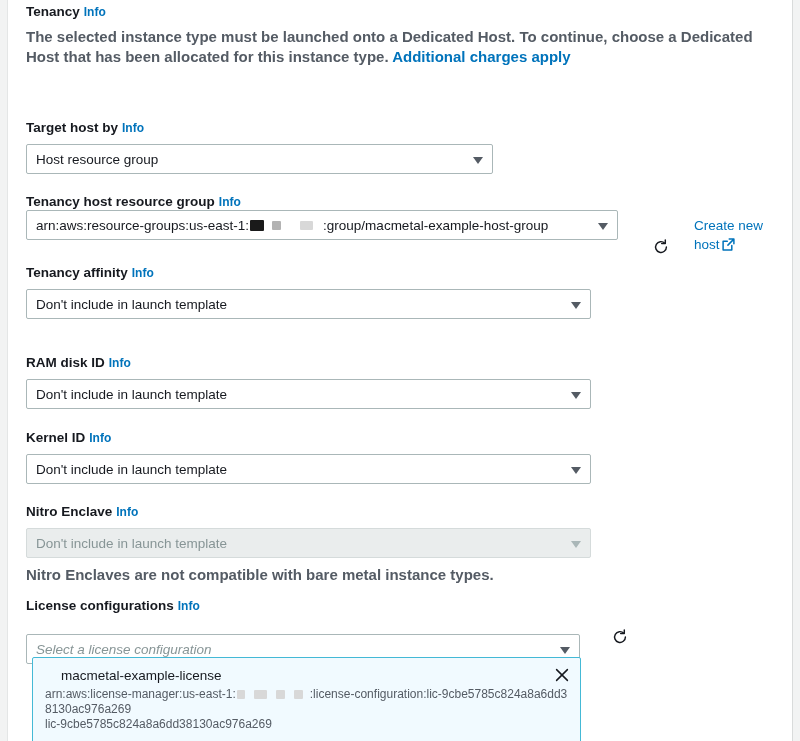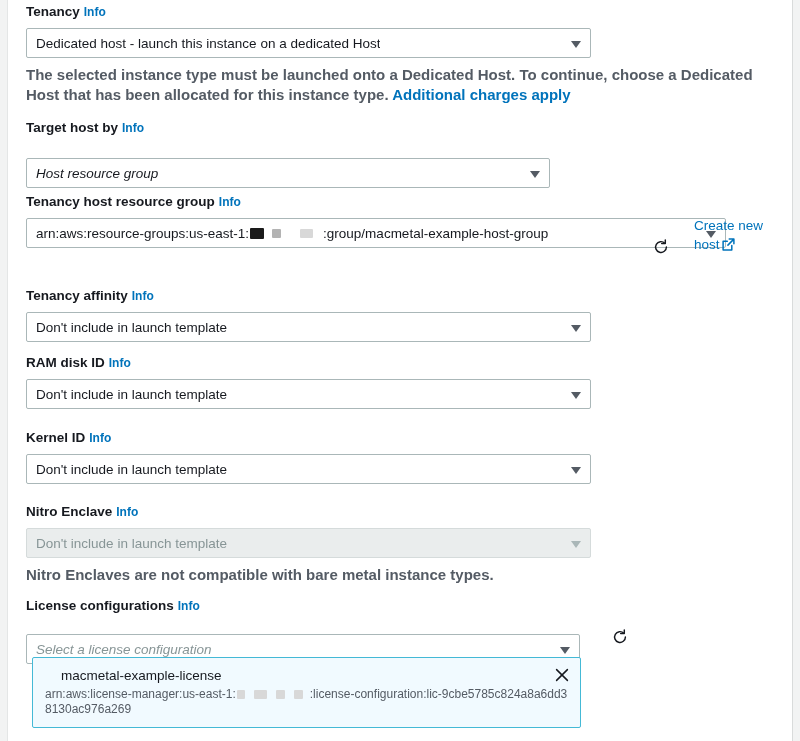--- a/index.html
+++ b/index.html
@@ -166,44 +166,40 @@
 <body>
 
 <div class="page">
   <div class="panel">
     <div class="inner">
 
       <div class="field" style="top:4px; width:565px;">
         <div class="label">
           <span>Tenancy</span><span class="info-link">Info</span>
         </div>
-        <div class="select" style="margin-top:8px; width:565px;">
-          <span class="val">Dedicated host - launch this instance on a dedicated Host</span>
-          <span class="caret"></span>
-        </div>
         <div class="helper" style="margin-top:7px; width:748px;">
           <span>The selected instance type must be launched onto a Dedicated Host. To continue, choose a Dedicated Host that has been allocated for this instance type. </span><span class="text-link">Additional charges apply</span>
         </div>
       </div>
 
       <div class="field" style="top:120px; width:565px;">
         <div class="label">
           <span>Target host by</span><span class="info-link">Info</span>
         </div>
-        <div class="select" style="margin-top:22px; width:524px;font-style:italic;">
+        <div class="select" style="margin-top:8px; width:467px;">
           <span class="val">Host resource group</span>
           <span class="caret"></span>
         </div>
       </div>
 
       <div class="field" style="top:194px; width:600px;">
         <div class="label">
           <span>Tenancy host resource group</span><span class="info-link">Info</span>
         </div>
-        <div class="select" style="margin-top:8px; width:700px;">
+        <div class="select" style="width:592px;">
           <span class="val"><span>arn:aws:resource-groups:us-east-1:</span><span class="redact r-dark" style="width:14px;height:11px;"></span><span class="redact r-mid" style="width:9px;height:9px;margin-left:7px;"></span><span class="redact r-light" style="width:13px;height:9px;margin-left:18px;margin-right:10px;"></span><span>:group/macmetal-example-host-group</span></span>
           <span class="caret"></span>
         </div>
       </div>
 
       <div class="side-action" style="left:626px; top:216px;">
         <span class="refresh-btn">
           <svg width="18" height="18" viewBox="0 0 18 18" fill="none">
             <path d="M14.4 9a5.4 5.4 0 1 1-1.6-3.82" stroke="#16191f" stroke-width="1.45" stroke-linecap="round"></path>
             <path d="M13.3 1.9v3.6h-3.6" stroke="#16191f" stroke-width="1.45" stroke-linecap="round" stroke-linejoin="round"></path>
@@ -212,21 +208,21 @@
         <span class="lnk">
           <span>Create new host</span><span class="ext-icon">
             <svg width="13" height="13" viewBox="0 0 13 13" fill="none">
               <path d="M1.1 3.2h4.2M1.1 3.2v8.7h8.7V7.6" stroke="#0073bb" stroke-width="1.5" stroke-linecap="round" stroke-linejoin="round"></path>
               <path d="M7.2 1.1h4.7v4.7M11.6 1.4 5.9 7.1" stroke="#0073bb" stroke-width="1.5" stroke-linecap="round" stroke-linejoin="round"></path>
             </svg>
           </span>
         </span>
       </div>
 
-      <div class="field" style="top:288px; width:565px;">
+      <div class="field" style="top:265px; width:565px;">
         <div class="label">
           <span>Tenancy affinity</span><span class="info-link">Info</span>
         </div>
         <div class="select" style="margin-top:8px; width:565px;">
           <span class="val">Don't include in launch template</span>
           <span class="caret"></span>
         </div>
       </div>
 
       <div class="field" style="top:355px; width:565px;">
@@ -273,20 +269,21 @@
       <span class="refresh-btn" style="position:absolute; left:585px; top:626px;">
         <svg width="18" height="18" viewBox="0 0 18 18" fill="none">
           <path d="M14.4 9a5.4 5.4 0 1 1-1.6-3.82" stroke="#16191f" stroke-width="1.45" stroke-linecap="round"></path>
           <path d="M13.3 1.9v3.6h-3.6" stroke="#16191f" stroke-width="1.45" stroke-linecap="round" stroke-linejoin="round"></path>
         </svg>
       </span>
 
       <div class="token" style="left:6px; top:657px; width:549px;">
         <div class="token-title">macmetal-example-license</div>
         <div class="token-sub"><span>arn:aws:license-manager:us-east-1:</span><span class="redact r-light" style="width:8px;height:9px;"></span><span class="redact r-light" style="width:13px;height:9px;margin-left:8px;"></span><span class="redact r-light" style="width:9px;height:9px;margin-left:8px;"></span><span class="redact r-light" style="width:9px;height:9px;margin-left:8px;margin-right:7px;"></span><span>:license-configuration:lic-9cbe5785c824a8a6dd38130ac976a269</span></div>
+        <div class="token-sub">lic-9cbe5785c824a8a6dd38130ac976a269</div>
         <span class="token-dismiss">
           <svg width="18" height="18" viewBox="0 0 18 18" fill="none">
             <path d="M3.6 3.6 14.4 14.4M14.4 3.6 3.6 14.4" stroke="#16191f" stroke-width="1.5" stroke-linecap="round"></path>
           </svg>
         </span>
       </div>
 
     </div>
   </div>
 </div>

